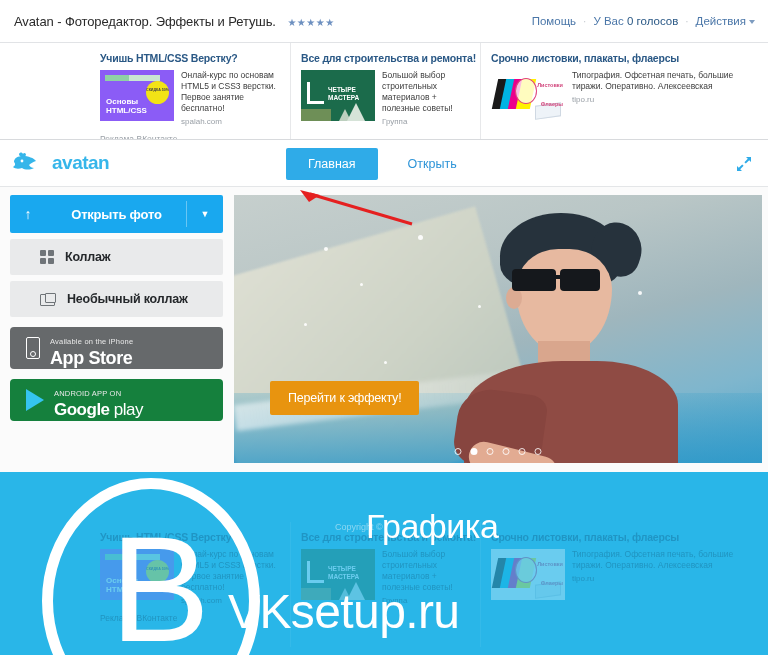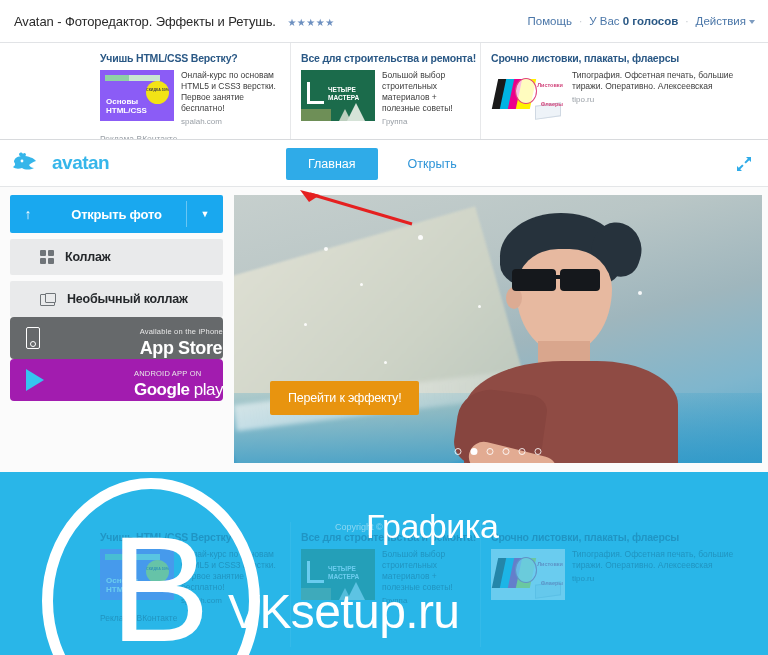--- a/index.html
+++ b/index.html
@@ -22,21 +22,21 @@
     white-space: nowrap;
   }
   .stars { margin-left: 8px; color: #6d90c0; font-size: 10px; letter-spacing: 0.5px; }
   .vk-topbar-right {
     margin-left: auto; margin-right: 13px;
     display: flex; align-items: center; gap: 7px;
     font-size: 11.5px; color: #4a76a8; white-space: nowrap;
   }
   .vk-topbar-right a { color: #4a76a8; text-decoration: none; }
   .vk-sep { color: #c3c8ce; font-size: 10px; }
-  .votes-count { font-weight: bold; color: #2a5885; text-align: right; }
+  .votes-count { font-weight: normal; color: #2a5885; text-align: right; }
   .caret-dn {
     display: inline-block; width: 0; height: 0; margin-left: 3px;
     border-left: 3.5px solid transparent; border-right: 3.5px solid transparent;
     border-top: 4px solid #7d9cc0; vertical-align: middle;
   }
 
   
   .ads-strip {
     position: absolute; left: 0; top: 43px; width: 768px; height: 97px;
     background: #ffffff; display: flex; border-bottom: 1px solid #d8dadd;
@@ -134,24 +134,24 @@
     display:flex; align-items:center; height:36px; background:#e9eaeb; margin-top:6px;
     border-radius:2px; padding-left: 30px; gap: 11px;
   }
   .side-btn .lbl { font-size: 12.5px; font-weight: bold; color: #25282b; letter-spacing:-0.2px; }
   .ico-collage { width:14px; height:14px; display:grid; grid-template-columns:1fr 1fr; grid-gap:2px; }
   .ico-collage i { background:#6f7478; border-radius:1px; }
   .ico-folder { width:16px; height:13px; position:relative; }
   .ico-folder::before{content:"";position:absolute;left:0;bottom:0;width:13px;height:10px;border:1.5px solid #6f7478;border-radius:1px;}
   .ico-folder::after{content:"";position:absolute;right:0;top:0;width:9px;height:8px;border:1.5px solid #6f7478;border-radius:1px;background:#e9eaeb;}
 
-  .store-badge { height: 42px; border-radius: 4px; display:flex; align-items:center;
-    padding-left: 16px; gap: 10px; justify-content: space-between; }
+  .store-badge { margin-top: 10px; height: 42px; border-radius: 4px; display:flex; align-items:center;
+    padding-left: 16px; gap: 10px; }
   .appstore { background: #66696b; }
-  .gplay { background: #a21caf; }
+  .gplay { background: #15803d; }
   .phone-ico { width:14px; height:22px; border:1.6px solid #fff; border-radius:2px; position:relative; }
   .phone-ico::after{content:"";position:absolute;left:50%;transform:translateX(-50%);bottom:1px;width:4px;height:4px;border-radius:50%;border:1px solid #fff;}
   .badge-txt-sm { color:#e8e8e8; font-size:7.5px; letter-spacing:.2px; }
   .badge-txt-lg { color:#fff; font-size:18px; font-weight:bold; letter-spacing:-0.4px; line-height:1; margin-top:1px;}
   .gp-tri { width:0;height:0;border-top:11px solid transparent;border-bottom:11px solid transparent;border-left:18px solid #35c4f0; position:relative;}
   .gplay-word { font-size:17px; color:#fff; letter-spacing:-0.5px; line-height:1; margin-top:1px; }
   .gplay-word b { font-weight: bold; }
 
   
   .hero {

